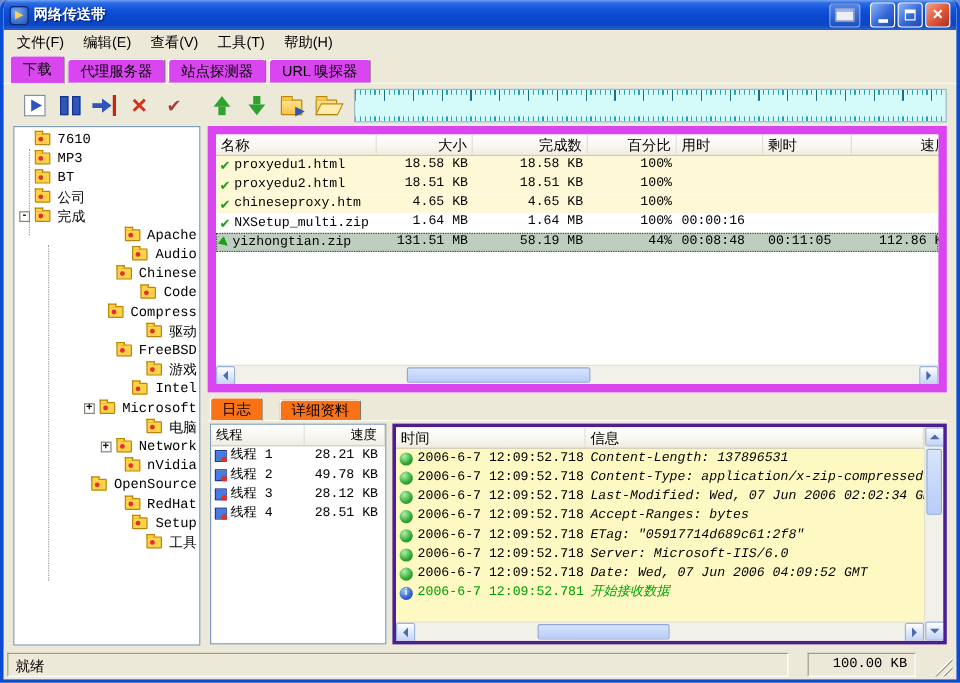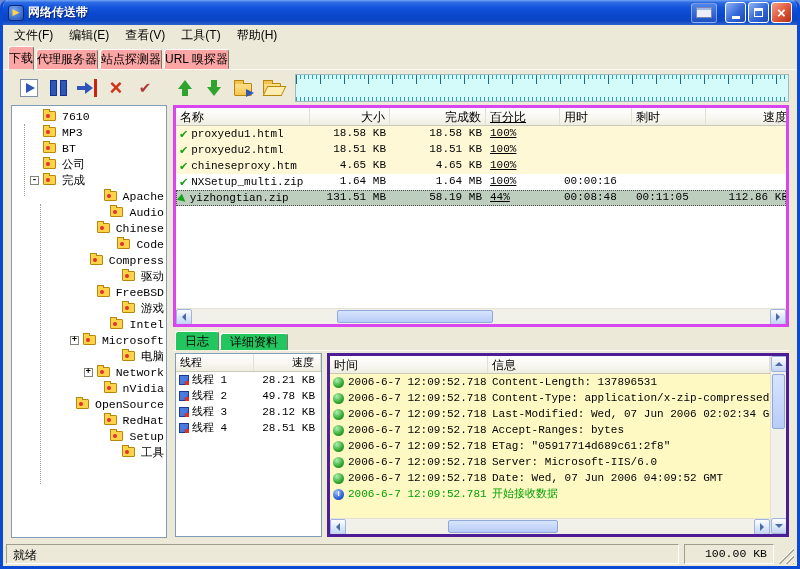--- a/index.html
+++ b/index.html
@@ -26,21 +26,21 @@
   .tb-minimize,.tb-maximize{background:linear-gradient(135deg,#8FB4F4 0%,#3468D8 55%,#1C48B4 100%);}
   .tb-close{background:linear-gradient(135deg,#F4A088 0%,#E25B3C 50%,#B22E18 100%);}
   .glyph-minimize{width:8px;height:3px;background:#fff;margin-top:10px;}
   .glyph-maximize{width:9px;height:9px;border:1px solid #fff;border-top-width:3px;}
   .glyph-close::before{content:'×';color:#fff;font-weight:bold;font-size:15px;line-height:1;}
 
   
   .menubar{height:20px;display:flex;align-items:center;padding-left:3px;}
   .menu-item{padding:2px 8px;white-space:nowrap;}
   .tabbar{display:flex;align-items:flex-end;height:25px;padding-left:5px;border-bottom:1px solid #FAFAF2;}
-  .tab{height:20px;line-height:19px;padding:0 0;background:#fca5a5;border:1px solid;
+  .tab{height:20px;line-height:19px;padding:0 10px;background:#d946ef;border:1px solid;
     border-color:#FFF #7A7A6C transparent #FFF;border-radius:3px 3px 0 0;margin-right:2px;white-space:nowrap;}
   .tab.active{height:24px;line-height:23px;margin-bottom:-1px;border-bottom:1px solid #ECE9D8;}
 
   .toolbar{height:36px;display:flex;align-items:center;padding:2px 8px 2px 12px;gap:1px;}
   .tbtn{width:28px;height:28px;flex:none;display:flex;align-items:center;justify-content:center;border:1px solid transparent;border-radius:2px;}
   .group-gap{width:10px;flex:none;}
   .i-start{width:18px;height:18px;background:#fff;border:1px solid #8090A8;display:flex;align-items:center;justify-content:center;}
   .i-start::after{content:'';border-left:9px solid #2F55B8;border-top:5px solid transparent;border-bottom:5px solid transparent;margin-left:2px;}
   .i-pause{display:flex;gap:3px;}
   .i-pause::before,.i-pause::after{content:'';width:5px;height:14px;background:#2F55B8;border:1px solid #14328C;}
@@ -61,38 +61,38 @@
   .speed-graph{flex:1;height:28px;margin-left:8px;background:#D5FAFA;border:1px solid #9FB6C4;position:relative;overflow:hidden;}
   .ticks-top{position:absolute;top:0;left:0;right:0;height:4px;background:repeating-linear-gradient(90deg,#2E9FB0 0 1px,transparent 1px 4px);}
   .ticks-major{position:absolute;top:0;left:0;right:0;height:9px;background:repeating-linear-gradient(90deg,#16707E 0 1px,transparent 1px 24px);}
   .ticks-bottom{position:absolute;bottom:0;left:0;right:0;height:4px;background:repeating-linear-gradient(90deg,#2E9FB0 0 1px,transparent 1px 4px);}
 
   
   .tree-panel{position:absolute;left:8px;top:105px;width:156px;bottom:28px;background:#fff;border:1px solid #7F9DB9;
     overflow:hidden;font-family:"Liberation Mono","DejaVu Sans Mono",monospace;font-size:11.5px;}
   .tree-inner{position:relative;padding-top:2px;}
   .trow{display:flex;align-items:center;height:16px;white-space:nowrap;position:relative;}
-  .t0{padding-left:4px;}.t1{padding-left:18px;}.t2{padding-left:24px;justify-content:flex-end;}
+  .t0{padding-left:4px;}.t1{padding-left:4px;}.t2{padding-left:24px;justify-content:flex-end;}
   .slot{width:12px;height:16px;flex:none;display:flex;align-items:center;}
   .expander{width:9px;height:9px;background:#fff;border:1px solid #848478;font:bold 9px/7px "Liberation Mono",monospace;text-align:center;}
   .ticon{flex:none;margin:0 4px 0 1px;}
   .tfolder{width:13px;height:10px;background:#FFD24A;border:1px solid #B8860B;border-radius:1px;position:relative;}
   .tfolder::before{content:'';position:absolute;top:-3px;left:-1px;width:5px;height:2px;background:#FFD24A;border:1px solid #B8860B;border-bottom:none;}
   .tfolder::after{content:'';position:absolute;left:2px;top:2px;width:4px;height:4px;background:#E03030;border-radius:50%;}
   .ticon-root{width:12px;height:13px;background:#E8EEF8;border:1px solid #33508C;position:relative;}
   .ticon-root::before{content:'';position:absolute;top:0;left:0;right:0;height:3px;background:#3358B0;}
   .tlabel{padding:0 2px;}
   .guide{position:absolute;width:0;border-left:1px dotted #A0A098;}
   .g1{left:12px;top:18px;height:72px;}
   .g2{left:28px;top:98px;height:280px;}
 
-  .list-panel{position:absolute;left:170px;top:105px;right:8px;height:222px;background:#fff;border:3px solid #d946ef;overflow:hidden;}
+  .list-panel{position:absolute;left:170px;top:105px;right:8px;height:222px;background:#fff;border:7px solid #d946ef;overflow:hidden;}
   .lv-header{display:flex;height:18px;background:linear-gradient(#FFFFFF,#F8F7F1 55%,#EFEDE0);border-bottom:1px solid #CCC9B8;overflow:hidden;}
   .hcell{padding:1px 4px;border-right:1px solid #E2E0D2;white-space:nowrap;overflow:hidden;flex:none;}
-  .c0{width:134px;}.c1{width:80px;text-align:right;}.c2{width:96px;text-align:right;}.c3{width:74px;text-align:left;text-decoration:underline;}
+  .c0{width:134px;}.c1{width:80px;text-align:right;}.c2{width:96px;text-align:right;}.c3{width:74px;text-align:right;}
   .c4{width:72px;}.c5{width:74px;}.c6{width:86px;text-align:right;}
   .lv-rows{font-family:"Liberation Mono","DejaVu Sans Mono",monospace;font-size:11px;}
   .lrow{display:flex;height:16px;line-height:15px;}
   .lcell{padding:0 4px;white-space:nowrap;overflow:hidden;flex:none;}
   .lrow .c0{display:flex;align-items:center;gap:3px;padding-left:3px;}
   .style-yellow{background:#FFF8D7;}
   .style-white{background:#FFFFFF;}
   .style-selected{background:#BECEBE;outline:1px dotted #4A4A4A;outline-offset:-1px;}
   .status-check{color:#18A018;font-weight:bold;font-size:11px;font-family:"DejaVu Sans",sans-serif;}
   .status-down{display:inline-block;transform:rotate(40deg);color:#18A018;font-size:10px;font-family:"DejaVu Sans",sans-serif;}
@@ -107,48 +107,48 @@
   .vscroll .sb-thumb{left:1px;right:1px;top:2px;height:38%;}
   .arr{width:0;height:0;}
   .arr-l{border-right:4px solid #4A6AA8;border-top:4px solid transparent;border-bottom:4px solid transparent;}
   .arr-r{border-left:4px solid #4A6AA8;border-top:4px solid transparent;border-bottom:4px solid transparent;}
   .arr-u{border-bottom:4px solid #4A6AA8;border-left:4px solid transparent;border-right:4px solid transparent;}
   .arr-d{border-top:4px solid #4A6AA8;border-left:4px solid transparent;border-right:4px solid transparent;}
 
   
   .bottom-panel{position:absolute;left:170px;top:331px;right:8px;bottom:28px;}
   .btabs{display:flex;align-items:flex-end;height:20px;padding-left:2px;border-bottom:1px solid #FAFAF2;}
-  .btab{height:17px;line-height:16px;padding:0 9px;background:#22c55e;border:1px solid;border-color:#FFF #7A7A6C transparent #FFF;border-radius:3px 3px 0 0;margin-right:1px;white-space:nowrap;}
+  .btab{height:17px;line-height:16px;padding:0 9px;background:#f97316;border:1px solid;border-color:#FFF #7A7A6C transparent #FFF;border-radius:3px 3px 0 0;margin-right:14px;white-space:nowrap;}
   .btab.active{height:20px;line-height:19px;margin-bottom:-1px;border-bottom:1px solid #ECE9D8;}
   .bcontent{position:absolute;left:0;right:0;top:21px;bottom:0;}
   .threads-pane{position:absolute;left:2px;top:1px;width:147px;bottom:1px;background:#fff;border:1px solid #7F9DB9;overflow:hidden;
     font-family:"Liberation Mono","DejaVu Sans Mono",monospace;font-size:11px;}
   .tc0{width:78px;}.tc1{flex:1;text-align:right;padding-right:6px;}
   .throw{display:flex;height:16px;line-height:15px;align-items:center;}
   .throw .tc0{display:flex;align-items:center;gap:3px;padding-left:3px;white-space:nowrap;overflow:hidden;}
   .thread-icon{width:10px;height:10px;flex:none;background:linear-gradient(135deg,#4A7AE0 60%,#2A4AB0);border:1px solid #1A3A90;position:relative;}
   .thread-icon::after{content:'';position:absolute;right:-1px;bottom:-1px;width:4px;height:4px;background:#E03020;}
 
   .log-pane{position:absolute;left:154px;right:0;top:1px;bottom:1px;background:#fef9c3;border:3px solid #4c1d95;overflow:hidden;}
   .log-pane .lv-header{position:absolute;top:0;left:0;right:16px;}
   .lc0{width:158px;}.lc1{flex:1;}
   .log-rows{position:absolute;top:18px;left:0;right:16px;bottom:16px;overflow:hidden;
     font-family:"Liberation Mono","DejaVu Sans Mono",monospace;font-size:11px;}
   .lgrow{display:flex;height:16px;line-height:15px;align-items:center;}
   .lgrow .lc0{display:flex;align-items:center;gap:4px;padding-left:3px;white-space:nowrap;overflow:hidden;}
-  .lgrow .lc1{white-space:nowrap;overflow:hidden;padding-right:2px;}
+  .lgrow .lc1{white-space:nowrap;overflow:hidden;padding-right:2px;font-style:italic;}
   .lgrow.green{color:#00A000;}
   .ball{width:11px;height:11px;flex:none;border-radius:50%;display:flex;align-items:center;justify-content:center;
     color:#fff;font:bold 8px/1 "Liberation Sans",sans-serif;}
   .ball-ok{background:radial-gradient(circle at 35% 30%,#B0F0B0,#30A830 60%,#167016);}
   .ball-info{background:radial-gradient(circle at 35% 30%,#9FC4F8,#2C62D8 60%,#12348C);}
   .log-h{right:16px;left:0;}
 
   
-  .statusbar{position:absolute;left:0;right:0;bottom:0;height:25px;padding:3px 3px 2px;display:flex;gap:5px;background:#ECE9D8;align-items:stretch;}
+  .statusbar{position:absolute;left:0;right:0;bottom:0;height:25px;padding:3px 3px 2px;display:flex;gap:16px;background:#ECE9D8;align-items:stretch;}
   .scell{border:1px solid;border-color:#A09D8C #FFF #FFF #A09D8C;padding:2px 6px;white-space:nowrap;overflow:hidden;}
   .scell-left{flex:1;}
   .scell-right{width:90px;text-align:right;font-family:"Liberation Mono","DejaVu Sans Mono",monospace;font-size:11.5px;}
   .grip{width:15px;background:repeating-linear-gradient(135deg,transparent 0 3px,#FFF 3px 4px,#A8A593 4px 5px);
     clip-path:polygon(100% 0,100% 100%,0 100%);}
 </style>
 </head>
 <body>
 
 <div class="window">

